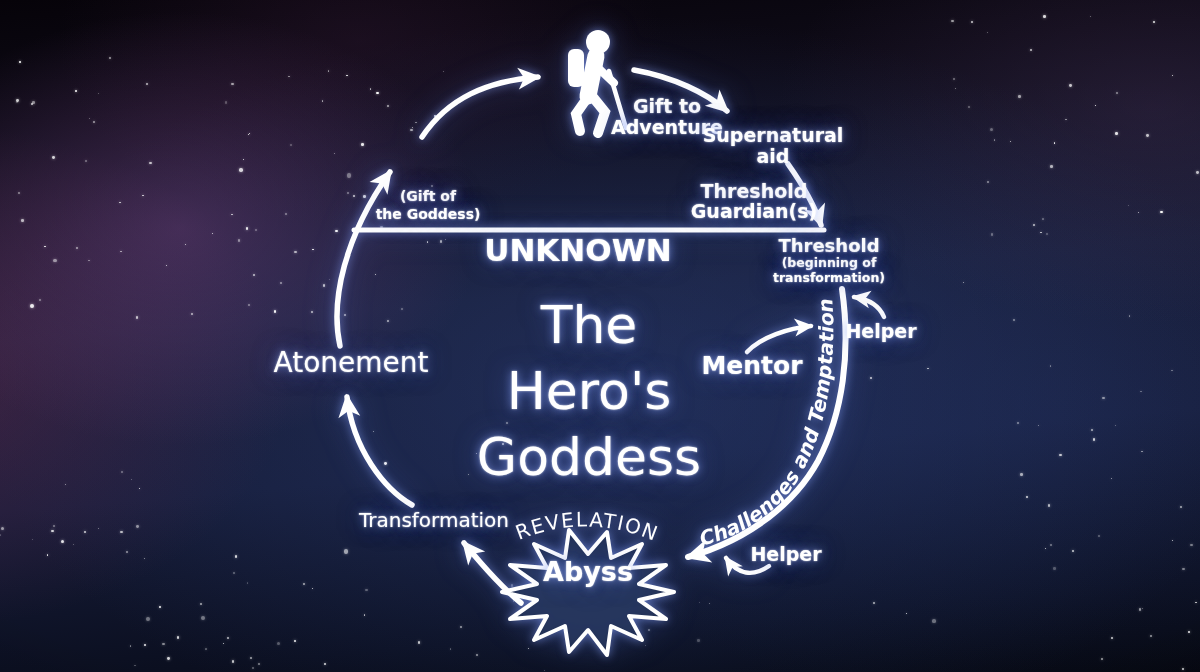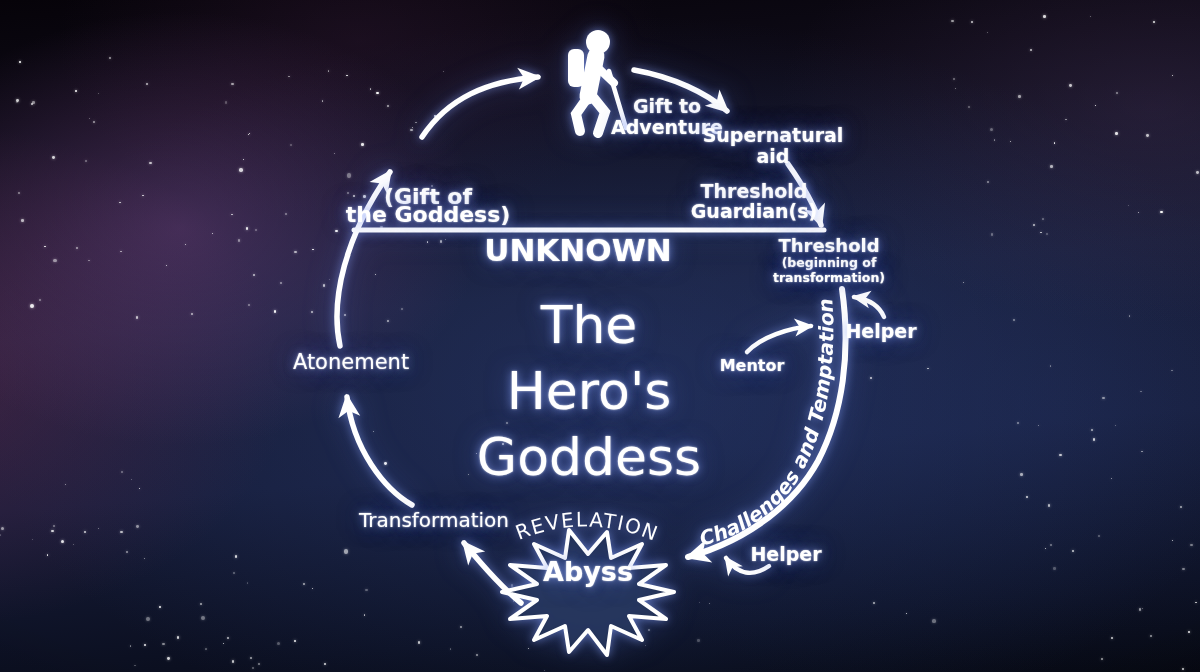--- a/index.html
+++ b/index.html
@@ -299,21 +299,21 @@
 
     <text class="curvetext" font-size="20" font-style="italic" font-weight="600">
       <textPath href="#challengesPath" startOffset="2">Challenges and Temptations</textPath>
     </text>
     <text class="curvetext" font-size="20" letter-spacing="1.5">
       <textPath href="#revelationPath" startOffset="2">REVELATION</textPath>
     </text>
   </svg>
 
 
-  <div class="lbl" style="left:428px;top:205px;font-size:22px;font-weight:600;line-height:17.5px;">
+  <div class="lbl" style="left:428px;top:205px;font-size:14px;font-weight:600;line-height:17.5px;">
     <div>(Gift of</div>
     <div>the Goddess)</div>
   </div>
 
   <div class="lbl" style="left:578px;top:250px;font-size:31px;font-weight:bold;">UNKNOWN</div>
 
   <div class="lbl" style="left:589px;top:391px;font-size:52px;line-height:66px;">
     <div>The</div>
     <div>Hero's</div>
     <div>Goddess</div>
@@ -334,21 +334,21 @@
     <div>Guardian(s)</div>
   </div>
 
   <div class="lbl bold" style="left:829px;top:260px;font-size:18px;line-height:19px;">
     <div>Threshold</div>
     <div style="font-size:12.5px;line-height:15px;">(beginning of</div>
     <div style="font-size:12.5px;line-height:15px;">transformation)</div>
   </div>
 
   <div class="lbl bold" style="left:881px;top:331px;font-size:19px;">Helper</div>
-  <div class="lbl bold" style="left:752px;top:365px;font-size:16px;">Mentor</div>
+  <div class="lbl bold" style="left:752px;top:365px;font-size:25px;">Mentor</div>
   <div class="lbl bold" style="left:786px;top:554px;font-size:19px;">Helper</div>
 
-  <div class="lbl" style="left:351px;top:362px;font-size:21px;">Atonement</div>
+  <div class="lbl" style="left:351px;top:362px;font-size:28px;">Atonement</div>
   <div class="lbl" style="left:434px;top:520px;font-size:20px;">Transformation</div>
 
   <div class="lbl bold" style="left:588px;top:571px;font-size:27px;">Abyss</div>
 
 </div>
 
 </body></html>

